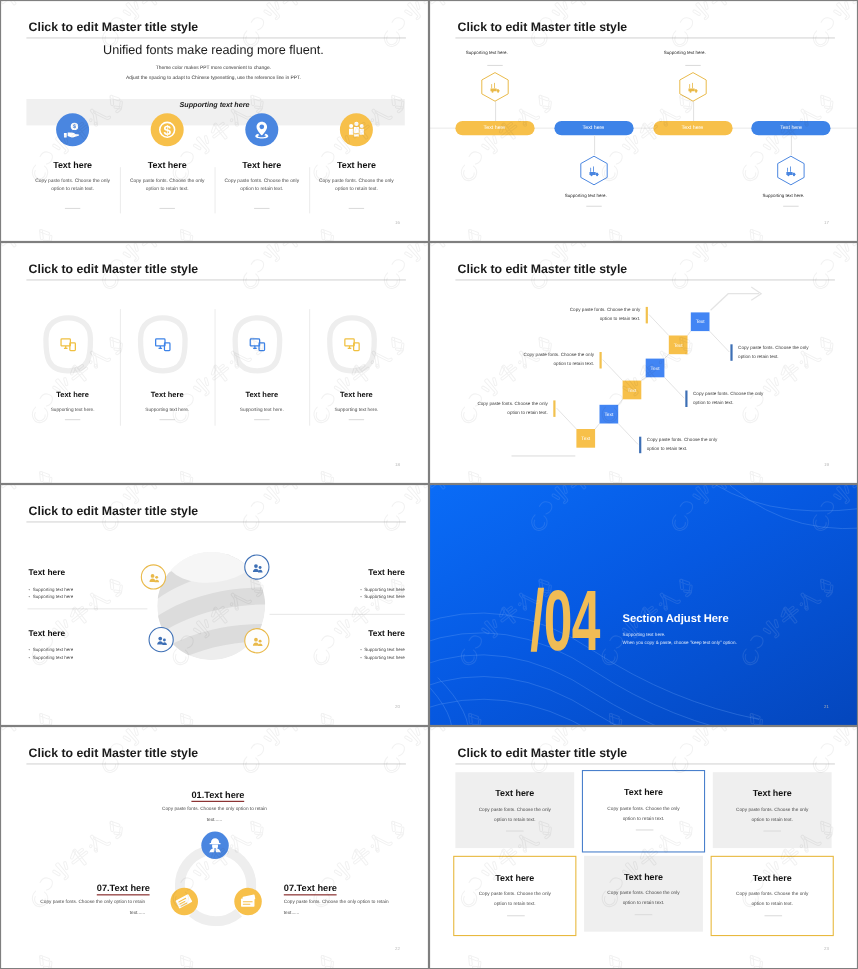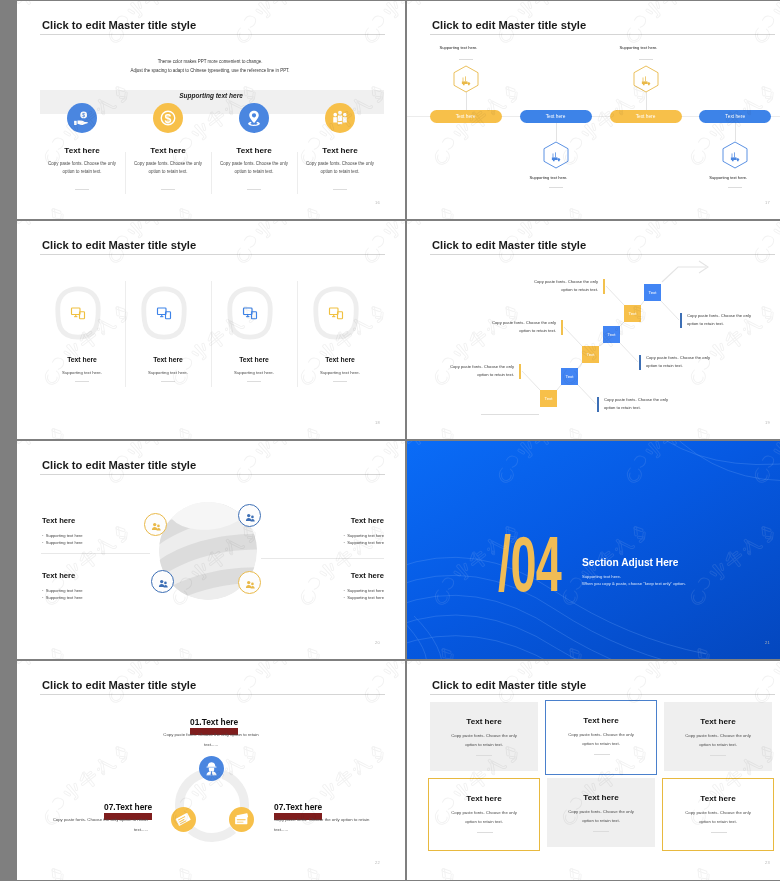--- a/index.html
+++ b/index.html
@@ -1,19 +1,19 @@
 <!DOCTYPE html>
 <html><head>
 <meta charset="utf-8">
 <style>
   html,body{margin:0;padding:0;background:#7f7f7f;}
   body{width:780px;height:881px;overflow:hidden;
        font-family:"Liberation Sans",sans-serif;}
   .grid{position:absolute;left:0;top:0;width:780px;height:881px;}
-  .slide{position:absolute;background:#fff;overflow:hidden;box-sizing:border-box;margin-left:16px;}
+  .slide{position:absolute;background:#fff;overflow:hidden;box-sizing:border-box;}
   .slide::after{content:"";position:absolute;left:0;top:0;right:0;bottom:0;
          border:1px solid #7f7f7f;pointer-events:none;z-index:20;}
   .wm{position:absolute;left:-40px;top:-40px;width:calc(100% + 80px);height:calc(100% + 80px);
       pointer-events:none;z-index:9;}
   .ttl{position:absolute;font-weight:bold;color:#1a1a1a;white-space:nowrap;
        font-size:11.2px;left:26px;top:19px;line-height:13px;}
   .ttlrule{position:absolute;background:#d5d5d5;height:1px;left:24px;top:34px;width:345px;}
   .pg{position:absolute;left:359px;top:200px;font-size:4px;color:#b5b5b5;letter-spacing:0.2px;}
   .circ{position:absolute;border-radius:50%;}
   .vdiv{position:absolute;width:1px;background:#ededed;}
@@ -57,21 +57,21 @@
   
   .s6{background:#0b5fe0;}
   .s6-num{position:absolute;font-weight:bold;color:#f0bc55;line-height:57px;
           font-size:78px;left:92px;top:96px;transform:scaleX(0.60);transform-origin:left top;
           font-family:"Liberation Sans",sans-serif;letter-spacing:-1px;}
   .s6-t{position:absolute;font-size:10.2px;font-weight:bold;color:#fff;left:176px;top:117px;}
   .s6-s{position:absolute;font-size:4.2px;color:#dce8fb;line-height:7.5px;}
 
   
   .s7-n{position:absolute;font-size:8.4px;font-weight:bold;color:#111;
-        border-bottom:7px solid #7f1d1d;padding-bottom:1px;white-space:nowrap;line-height:10px;}
+        border-bottom:1px solid #7f1d1d;padding-bottom:1px;white-space:nowrap;line-height:10px;}
   .s7-b{position:absolute;font-size:4.3px;color:#4a4a4a;line-height:9.6px;}
 
   
   .s8-card{position:absolute;box-sizing:border-box;text-align:center;}
   .s8-h{font-size:8.1px;font-weight:bold;color:#111;margin-top:15px;}
   .s8-b{font-size:4.3px;color:#4a4a4a;line-height:8.6px;padding:0 21px;margin-top:6px;}
 </style>
 </head>
 <body>
 
@@ -110,20 +110,21 @@
    </g>
   </g>
 </defs>
 </svg>
 
 <div class="grid">
 
 <div class="slide" style="left:0;top:0;width:390px;height:220px;">
   <div class="ttl">Click to edit Master title style</div>
   <div class="ttlrule"></div>
+  <div class="s1-head">Unified fonts make reading more fluent.</div>
   <div class="s1-sub" style="top:59px">Theme color makes PPT more convenient to change.</div>
   <div class="s1-sub" style="top:68px">Adjust the spacing to adapt to Chinese typesetting, use the reference line in PPT.</div>
   <div class="s1-band"></div>
   <div class="s1-bandtxt">Supporting text here</div>
   <div id="s1cols">
         <div class="circ" style="left:51px;top:103px;width:30px;height:30px;background:#4a86e0">
           <div style="position:absolute;left:6px;top:6px;width:18px;height:18px"><svg viewBox="0 0 64 64" width="100%" height="100%">
               <g fill="#fff">
                 <circle cx="38" cy="21" r="12"></circle>
                 <path d="M4 42h9v15H4z"></path>

